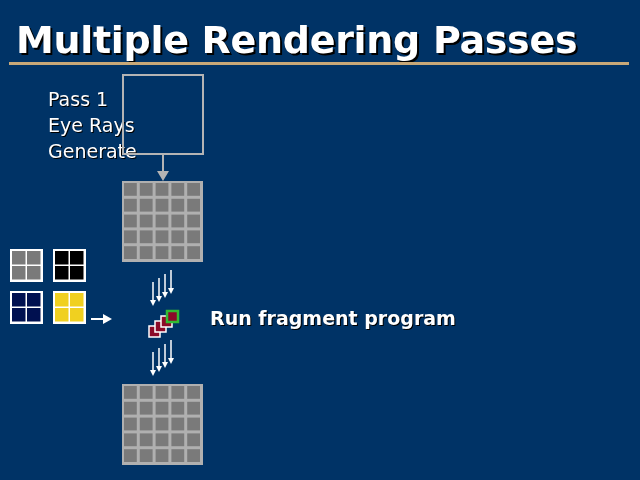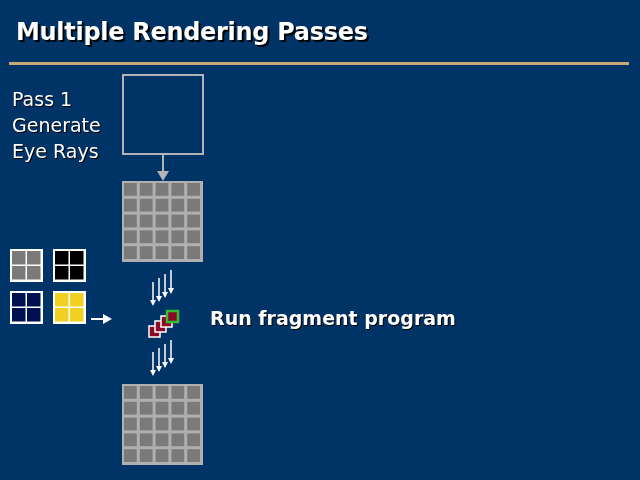--- a/index.html
+++ b/index.html
@@ -6,54 +6,54 @@
     body {
       width: 640px; height: 480px;
       background: #003366;
       position: relative;
       overflow: hidden;
       font-family: "DejaVu Sans", sans-serif;
       color: #ffffff;
     }
     .title {
       position: absolute; left: 16px; top: 18px;
-      font-size: 24px; font-weight: bold;
+      font-size: 38px; font-weight: bold;
       letter-spacing: -0.3px;
       text-shadow: 2px 2px 0 #000000;
       white-space: nowrap;
     }
     .rule {
       position: absolute; left: 9px; top: 62px;
       width: 620px; height: 3px;
     }
     .pass-label {
       position: absolute; left: 12px; top: 86px;
       font-size: 19px; line-height: 26px;
       text-shadow: 1px 1px 0 #000000;
     }
-    .pass-label div { white-space: nowrap; }
+    .pass-label div { white-space: nowrap; margin-left: 36px; }
     .caption {
       position: absolute; left: 210px; top: 307px;
       font-size: 19px;
       text-shadow: 1px 1px 0 #000000;
       white-space: nowrap;
       font-weight: bold;
     }
     svg.diagram { position: absolute; left: 0; top: 0; }
   </style>
 </head>
 <body>
 
 <div class="title">Multiple Rendering Passes</div>
 <div class="rule" id="rule" style="background: rgb(200, 168, 120);"></div>
 
 <div class="pass-label">
   <div>Pass 1</div>
+  <div>Eye Rays</div>
   <div>Generate</div>
-  <div>Eye Rays</div>
 </div>
 
 <div class="caption">Run fragment program</div>
 
 <svg class="diagram" width="640" height="480">
   <rect id="screen-box" x="123" y="75" width="80" height="79" fill="none" stroke-width="2" stroke="#b4b4b4"></rect>
   <g id="top-arrow">
       <line x1="163" y1="155" x2="163" y2="172" stroke="#b4b4b4" stroke-width="2"></line>
       <polygon points="157,171 169,171 163,181" fill="#b4b4b4"></polygon>
     </g>

